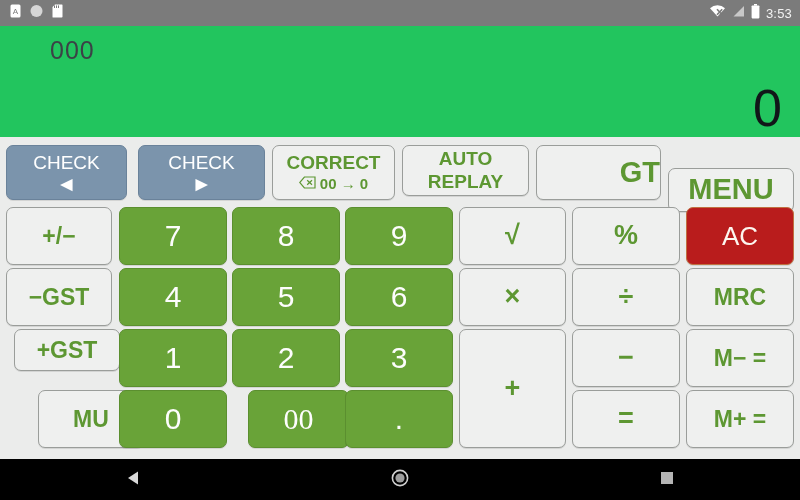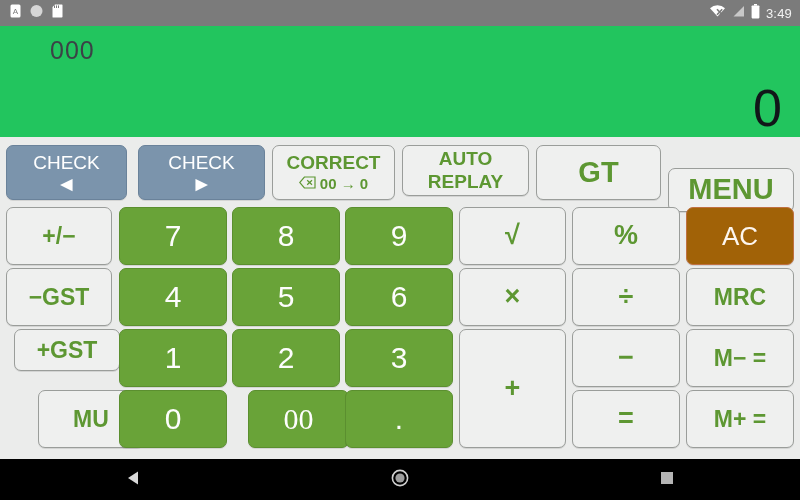--- a/index.html
+++ b/index.html
@@ -63,21 +63,21 @@
 
   .btn.check {
     background:#7b94ac; border-color:#6a829a; color:#ffffff;
     font-size:19px; font-weight:normal;
   }
   .btn.num {
     background:#69a338; border-color:#5b8f2f; color:#fdfdfd;
     font-size:30px; font-weight:normal;
   }
   .btn.ac {
-    background:#a16207; border-color:#bf7040; color:#fdf6ef;
+    background:#b91c1c; border-color:#bf7040; color:#fdf6ef;
     font-size:26px; font-weight:normal;
   }
   .btn .l2 { font-size:15px; font-weight:bold; margin-top:3px;
              display:flex; align-items:center; gap:4px; }
   .btn .tri { display:block; }
   .ctext { display:block; }
 
   
   .navbar {
     position:absolute; bottom:0; left:0;
@@ -124,21 +124,21 @@
         <svg width="13" height="14" viewBox="0 0 13 14">
             <path d="M12 2 L12 12.5 L1.5 12.5 Z" fill="#c8c8c8"></path>
           </svg>
       </span>
       <span class="ic">
         <svg width="9" height="15" viewBox="0 0 9 15">
             <rect x="3" y="0" width="3" height="1.6" fill="#ffffff"></rect>
             <rect x="0.6" y="1.4" width="7.8" height="13" rx="0.8" fill="#ffffff"></rect>
           </svg>
       </span>
-      <span class="sb-time">3:49</span>
+      <span class="sb-time">3:53</span>
     </div>
   </div>
 
   <div class="display">
     <div class="disp-memo">000</div>
     <div class="disp-main">0</div>
   </div>
 
   <div class="keypad">
 
@@ -167,21 +167,21 @@
         </span>
         <span>00 → 0</span>
       </span>
     </div>
 
     <div class="btn sm" style="left:402px;top:8px;width:127px;height:51px;">
       <span class="ctext">AUTO</span>
       <span class="ctext" style="margin-top:2px;">REPLAY</span>
     </div>
 
-    <div class="btn lg" style="left:536px;top:8px;width:125px;height:55px;">
+    <div class="btn lg" style="left:536px;top:8px;width:125px;height:55px;align-items:flex-end;">
       <span class="ctext">GT</span>
     </div>
 
     <div class="btn lg" style="left:668px;top:8px;width:126px;height:44px;margin-top:23px;">
       <span class="ctext">MENU</span>
     </div>
 
     <div class="btn md" style="left:6px;top:70px;width:106px;height:58px;">
       <span class="ctext">+/−</span>
     </div>

